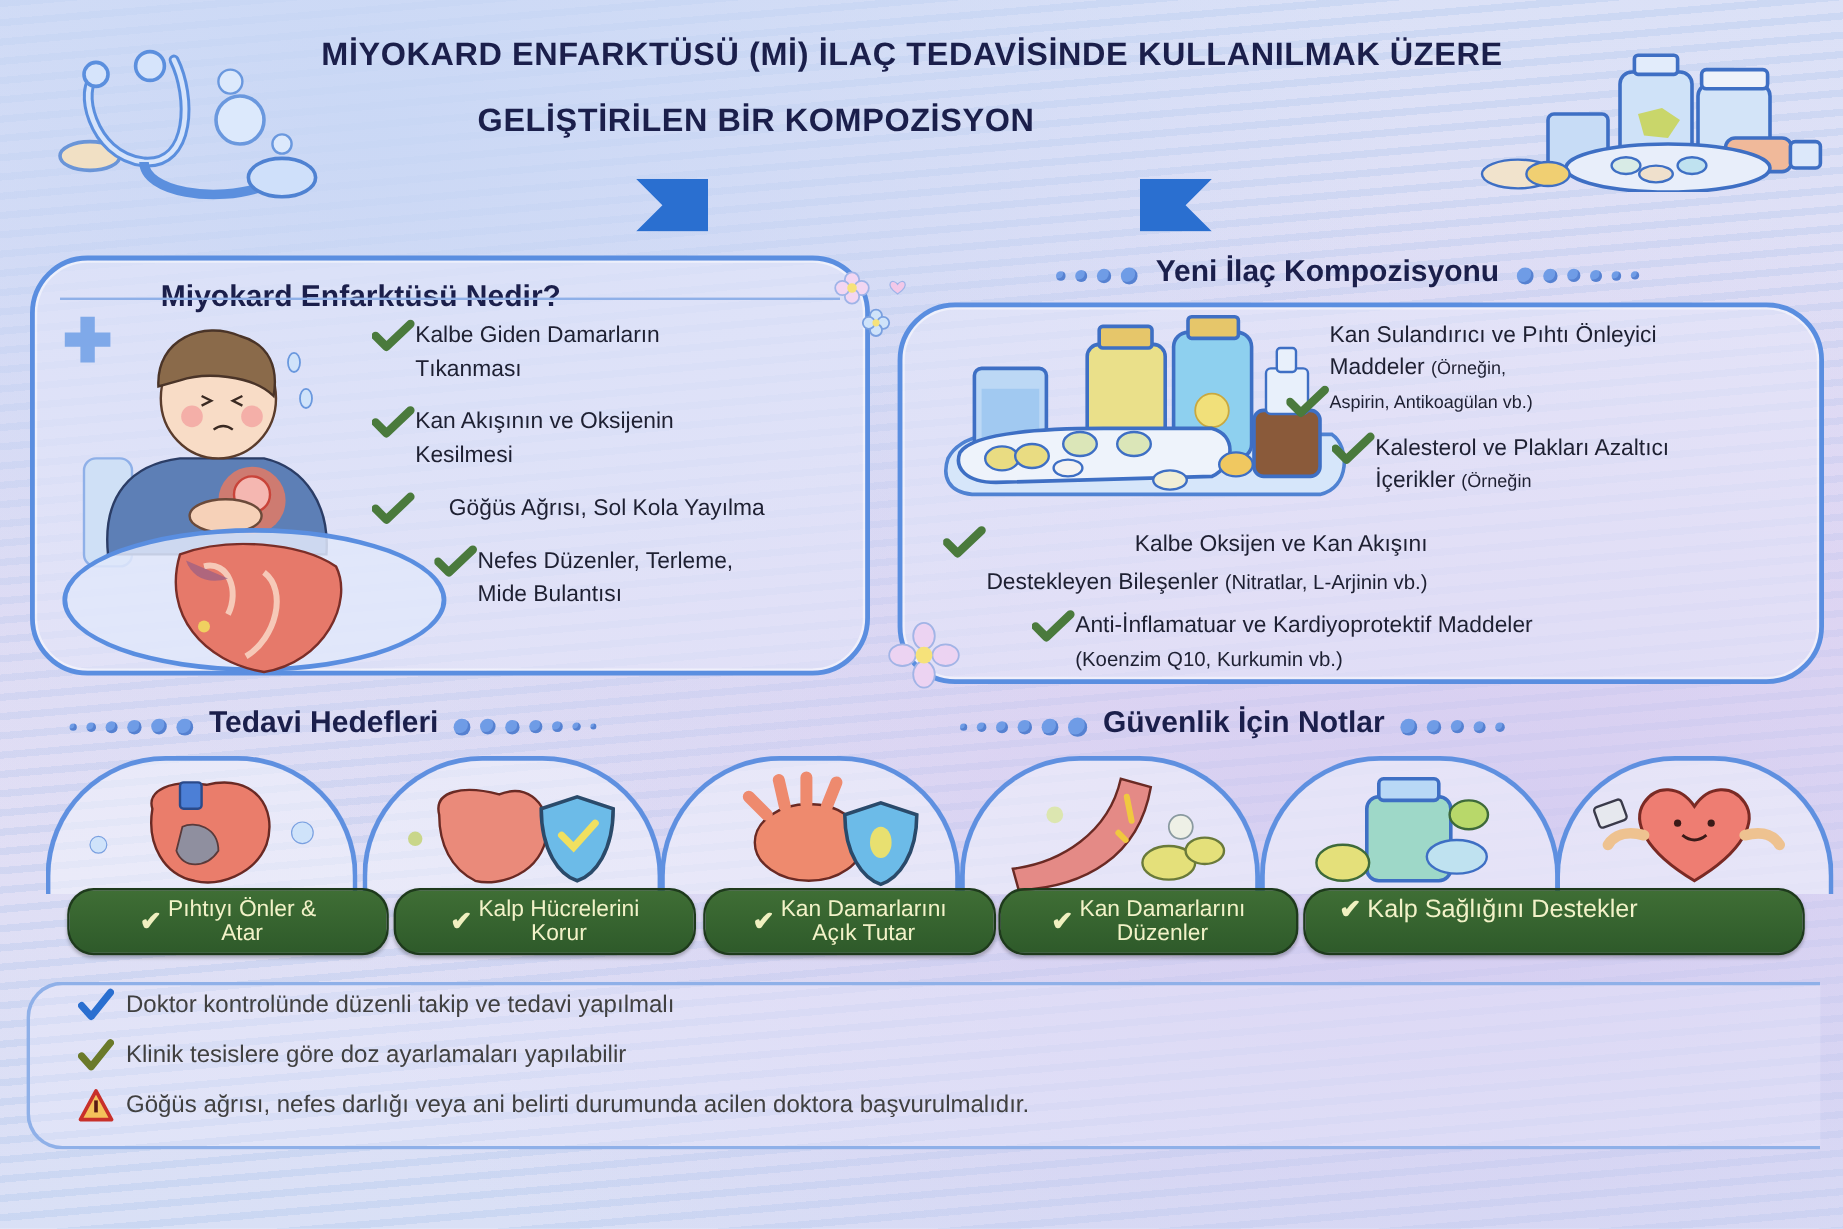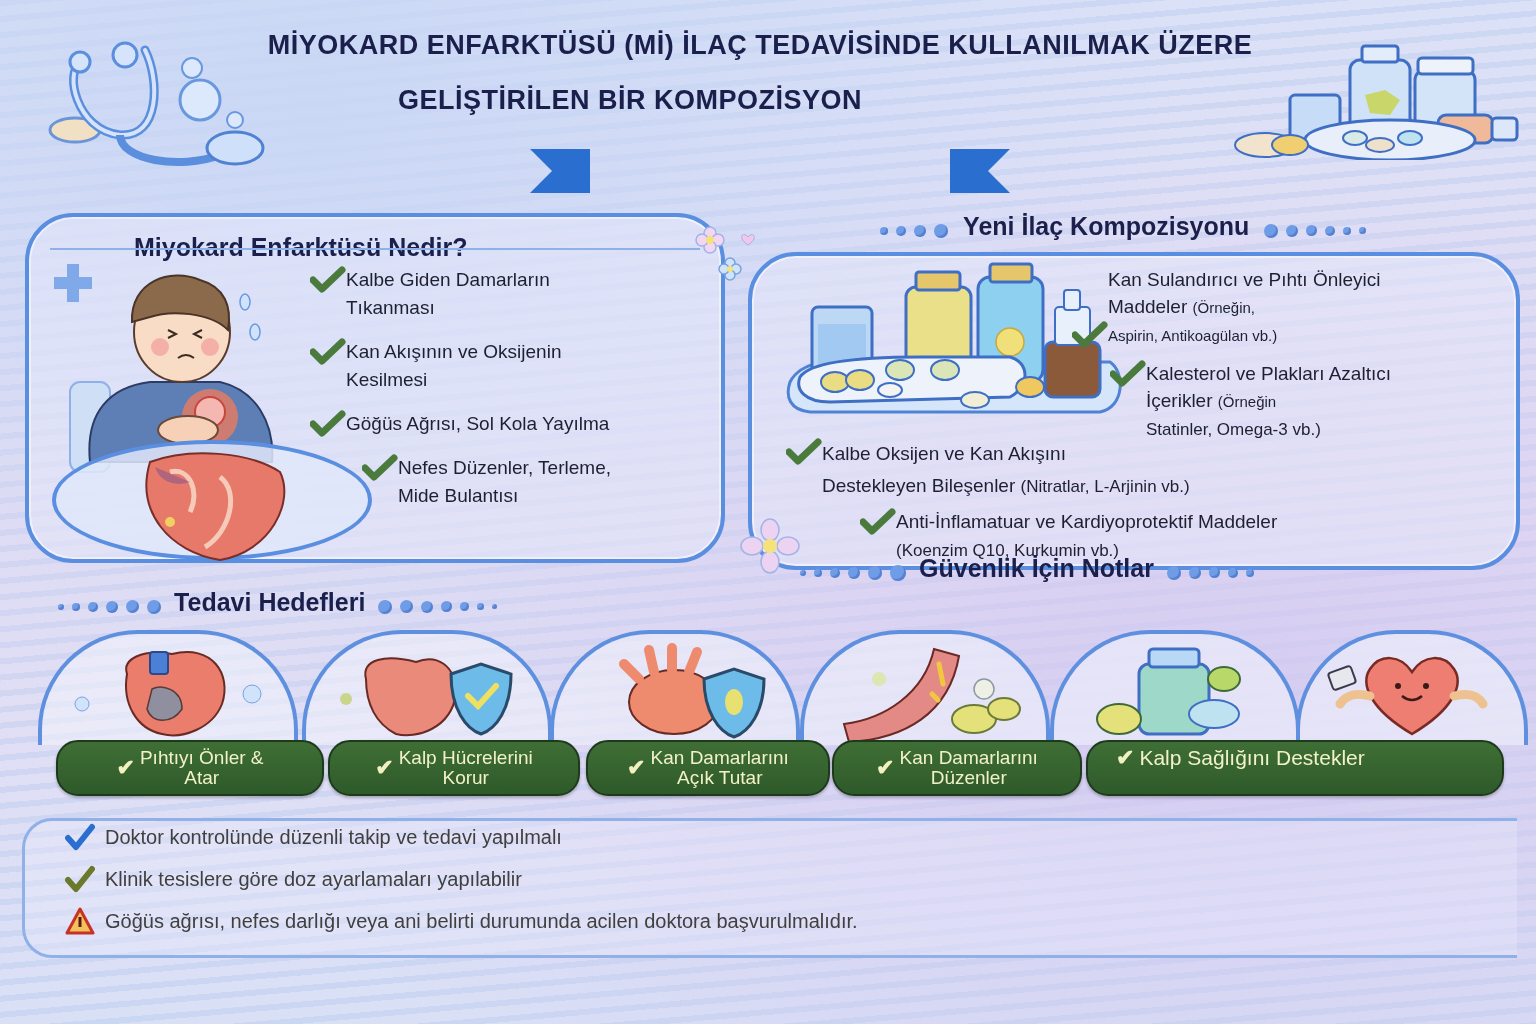--- a/index.html
+++ b/index.html
@@ -187,21 +187,21 @@
       </svg>
     <div class="btext">
         <div>Kan Akışının ve Oksijenin</div>
         <div>Kesilmesi</div>
       </div>
   </div>
   <div class="bullet" style="position:absolute; left:0; top:144px;">
     <svg class="check" viewBox="0 0 36 28">
         <path d="M3 14 l9 9 l20 -19" fill="none" stroke="#4a7a3c" stroke-width="7" stroke-linecap="round" stroke-linejoin="round"></path>
       </svg>
-    <div class="btext" style="white-space:nowrap;">
+    <div class="btext" style="white-space:nowrap;margin-left:28px;">
         <div>Göğüs Ağrısı, Sol Kola Yayılma</div>
       </div>
   </div>
   <div class="bullet" style="position:absolute; left:52px; top:188px;">
     <svg class="check" viewBox="0 0 36 28">
         <path d="M3 14 l9 9 l20 -19" fill="none" stroke="#4a7a3c" stroke-width="7" stroke-linecap="round" stroke-linejoin="round"></path>
       </svg>
     <div class="btext">
         <div>Nefes Düzenler, Terleme,</div>
         <div>Mide Bulantısı</div>
@@ -260,28 +260,27 @@
     <div><small>Aspirin, Antikoagülan vb.)</small></div>
   </div>
 </div>
 <div class="bullet abs" style="left:1110px; top:360px;">
   <svg class="check" viewBox="0 0 36 28">
       <path d="M3 14 l9 9 l20 -19" fill="none" stroke="#4a7a3c" stroke-width="7" stroke-linecap="round" stroke-linejoin="round"></path>
     </svg>
   <div class="btext" style="line-height:27px;">
     <div>Kalesterol ve Plakları Azaltıcı</div>
     <div><span>İçerikler</span> <small>(Örneğin</small></div>
-    <div><span style="font-size:17px;">Statinler, Omega-3 vb.)</span></div>
   </div>
 </div>
 <div class="bullet abs" style="left:786px; top:438px;">
   <svg class="check" viewBox="0 0 36 28">
       <path d="M3 14 l9 9 l20 -19" fill="none" stroke="#4a7a3c" stroke-width="7" stroke-linecap="round" stroke-linejoin="round"></path>
     </svg>
-  <div class="btext" style="line-height:32px;">
+  <div class="btext" style="line-height:32px;text-align:right;">
     <div>Kalbe Oksijen ve Kan Akışını</div>
     <div><span>Destekleyen Bileşenler</span> <small style="font-size:17px;">(Nitratlar, L-Arjinin vb.)</small></div>
   </div>
 </div>
 <div class="bullet abs" style="left:860px; top:508px;">
   <svg class="check" viewBox="0 0 36 28">
       <path d="M3 14 l9 9 l20 -19" fill="none" stroke="#4a7a3c" stroke-width="7" stroke-linecap="round" stroke-linejoin="round"></path>
     </svg>
   <div class="btext" style="line-height:28px;">
     <div>Anti-İnflamatuar ve Kardiyoprotektif Maddeler</div>
@@ -329,21 +328,21 @@
   <span class="dots">
       <span style="width:14px;height:14px"></span>
       <span style="width:13px;height:13px"></span>
       <span style="width:12px;height:12px"></span>
       <span style="width:11px;height:11px"></span>
       <span style="width:9px;height:9px"></span>
       <span style="width:7px;height:7px"></span>
       <span style="width:5px;height:5px"></span>
     </span>
 </div>
-<div class="abs" style="left:800px; top:554px; white-space:nowrap;">
+<div class="abs" style="left:800px; top:588px; white-space:nowrap;">
   <span class="dots">
       <span style="width:6px;height:6px"></span>
       <span style="width:8px;height:8px"></span>
       <span style="width:10px;height:10px"></span>
       <span style="width:12px;height:12px"></span>
       <span style="width:14px;height:14px"></span>
       <span style="width:16px;height:16px"></span>
     </span>
   <span class="sec-title" style="margin:0 8px;">Güvenlik İçin Notlar</span>
   <span class="dots">

